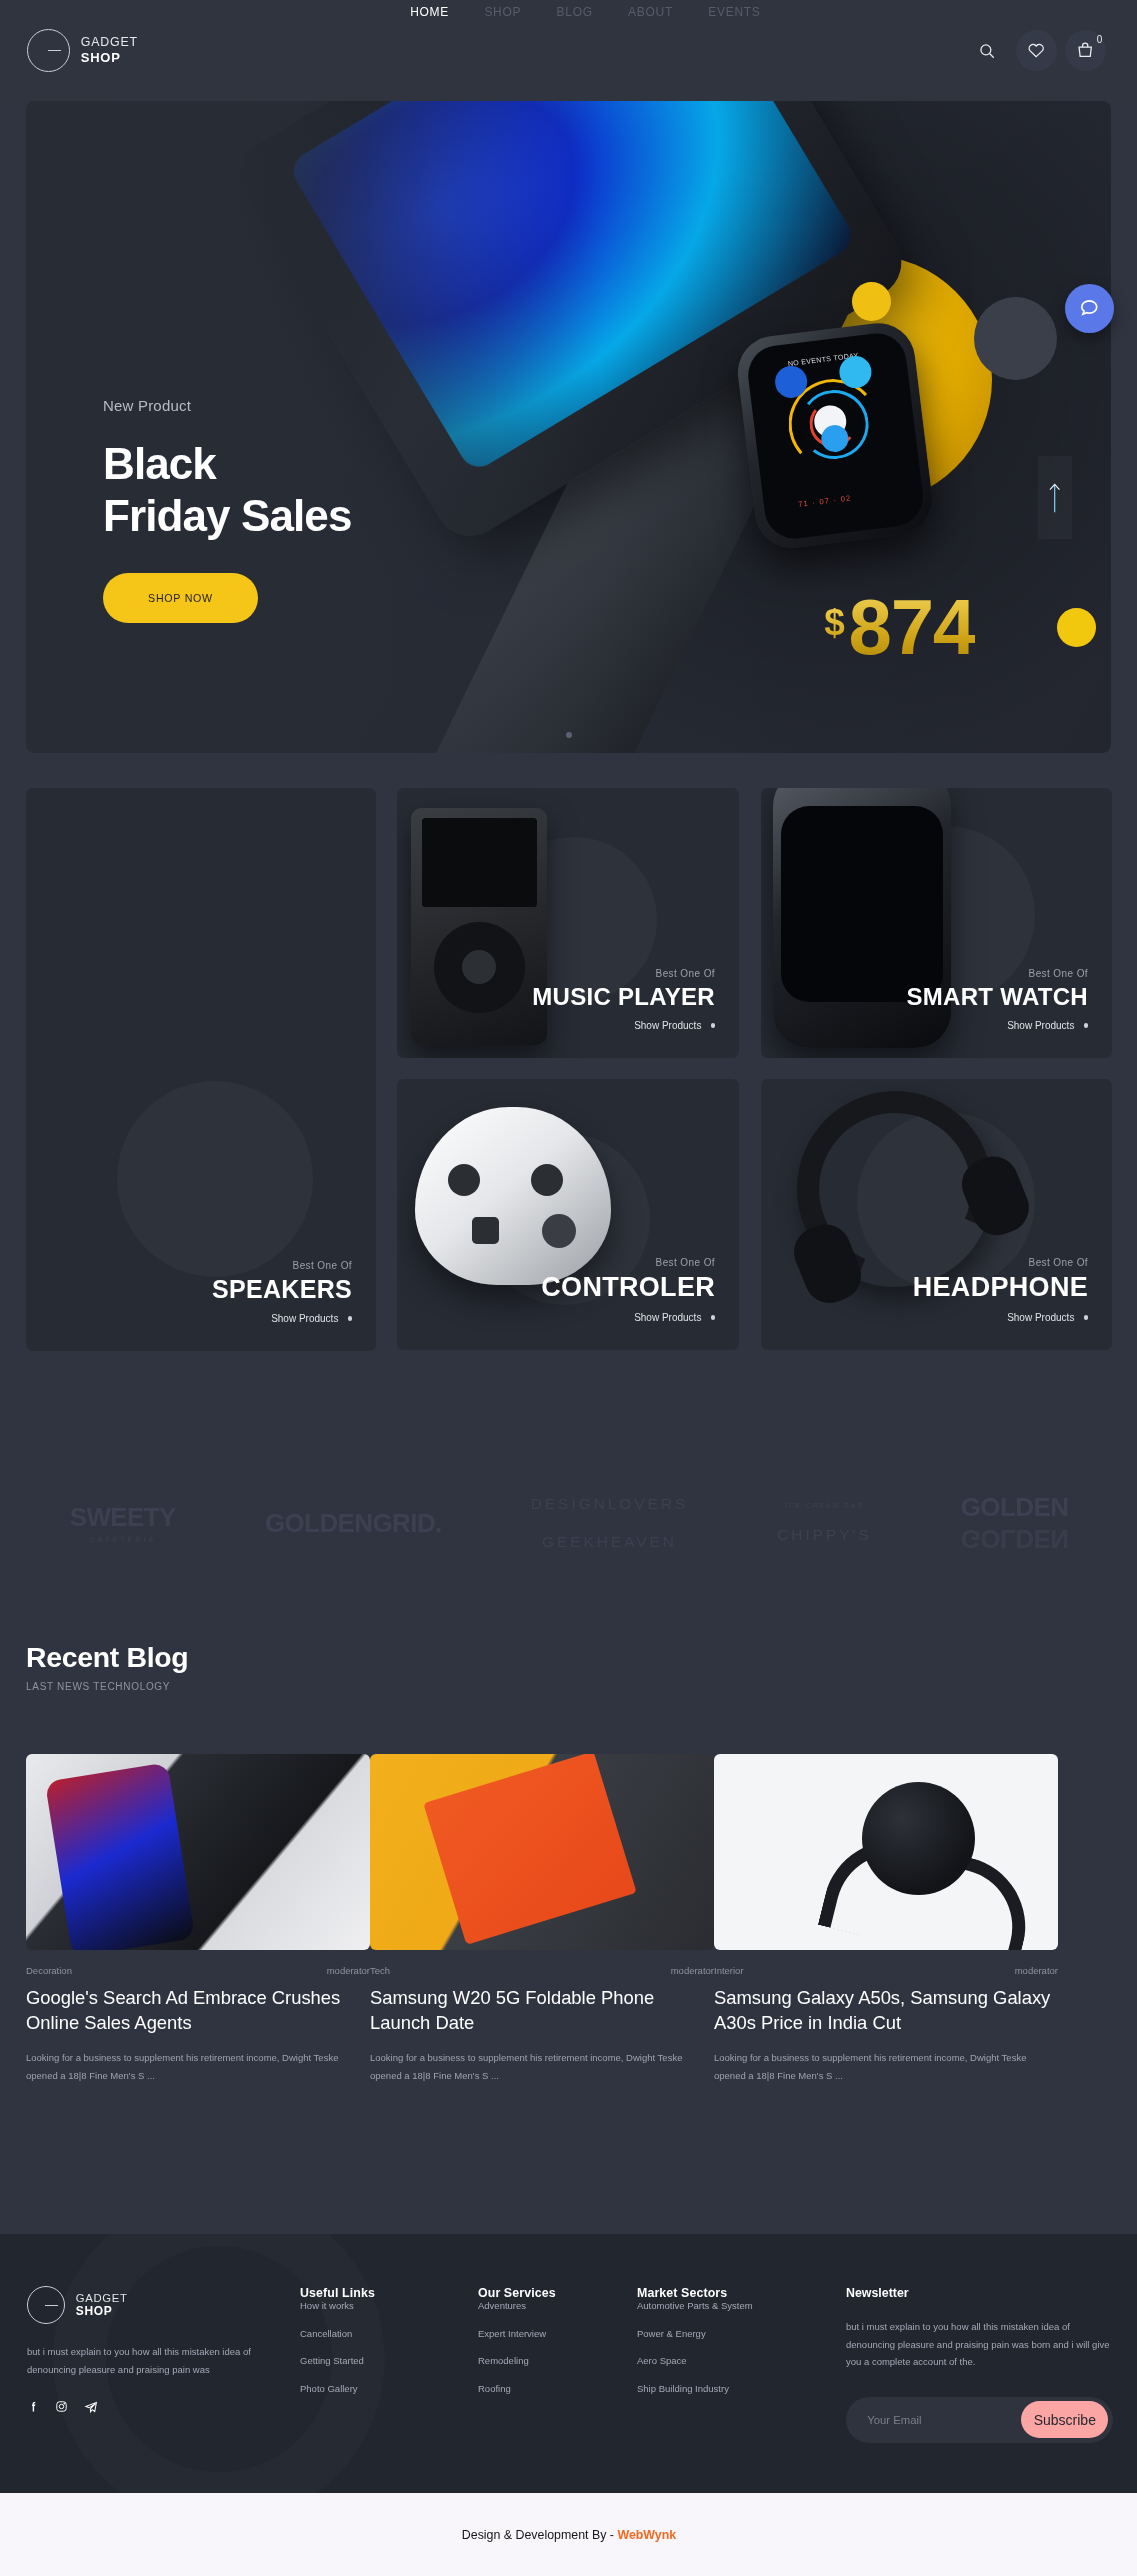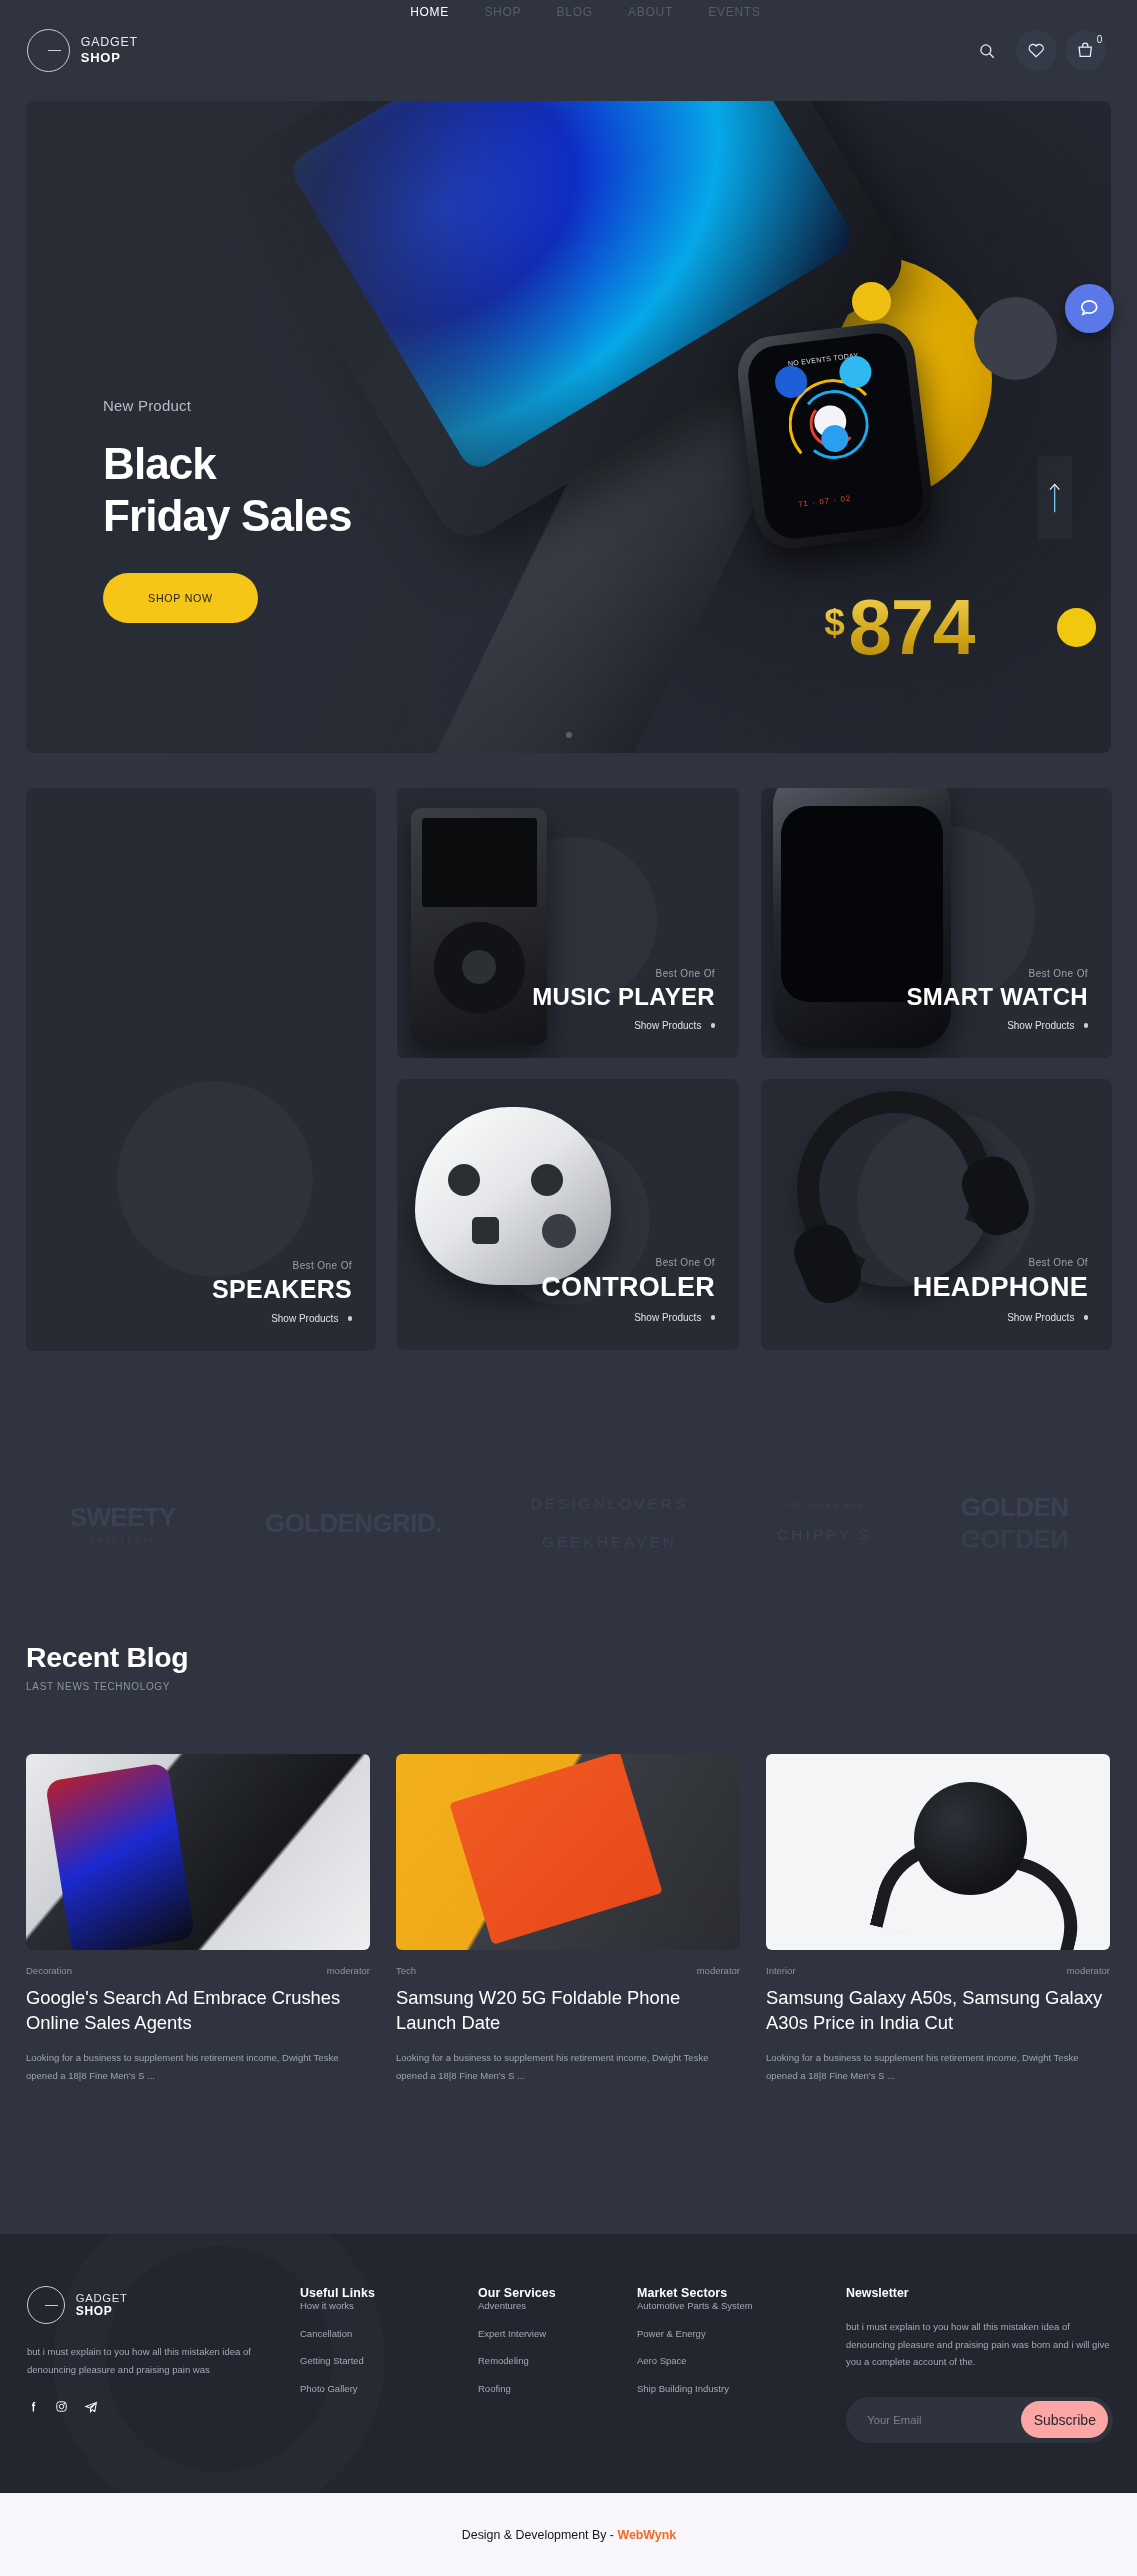--- a/index.html
+++ b/index.html
@@ -252,21 +252,21 @@
   .brand .sm  { font-size:7.1px; letter-spacing:3px; margin-top:3.6px; }
   .brand .mid { font-size:15.4px; letter-spacing:3px; }
   .brand .top { font-size:7.1px; letter-spacing:1.8px; }
   .brand.flip .bot { transform:scaleY(-1); font-size:26px; font-weight:800; letter-spacing:-0.6px; opacity:.75; }
 
   
   .blog-head { position:absolute; left:26px; top:1641px; }
   .blog-head h2 { font-size:28.4px; font-weight:700; letter-spacing:-0.3px; }
   .blog-head p  { margin-top:7.1px; font-size:10px; color:#8d93a0; letter-spacing:0.7px; }
 
-  .blog-grid { position:absolute; left:26px; top:1754px; width:1085px; display:flex; gap:26px; }
+  .blog-grid { position:absolute; left:26px; top:1754px; width:1085px; display:flex; }
   .post { width:344px; }
   .post-img { width:344px; height:196px; border-radius:6px; overflow:hidden; position:relative; }
   .pi1 { background:linear-gradient(130deg,#e9eaec 0%,#cfd1d6 30%,#2a2d33 31%,#16181c 66%,#d9dbdf 67%,#efeff1 100%); }
   .pi1::after{ content:""; position:absolute; left:32px; top:16.6px; width:124px; height:178px; border-radius:15.4px;
                background:linear-gradient(160deg,#b81f2d 0%,#1b2ad0 46%,#0a0c12 100%); transform:rotate(-9deg); }
   .pi2 { background:linear-gradient(120deg,#f2b01c 0%,#f0a917 40%,#3b3e44 41%,#2a2c31 100%); }
   .pi2::after{ content:""; position:absolute; left:71px; top:20px; width:178px; height:148px; border-radius:4.7px;
                background:linear-gradient(150deg,#f05a22 0%,#e8481a 100%); transform:rotate(-17deg); }
   .pi3 { background:#f4f5f7; }
   .pi3::after{ content:""; position:absolute; left:148px; top:28.4px; width:113px; height:113px; border-radius:50%;

